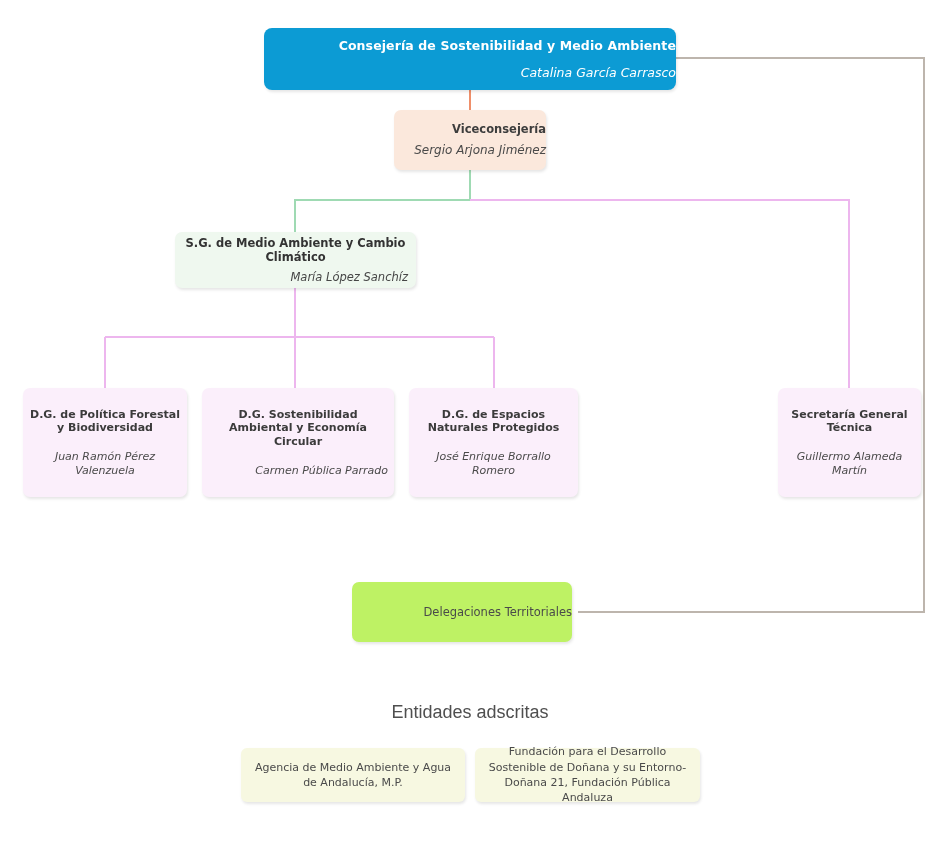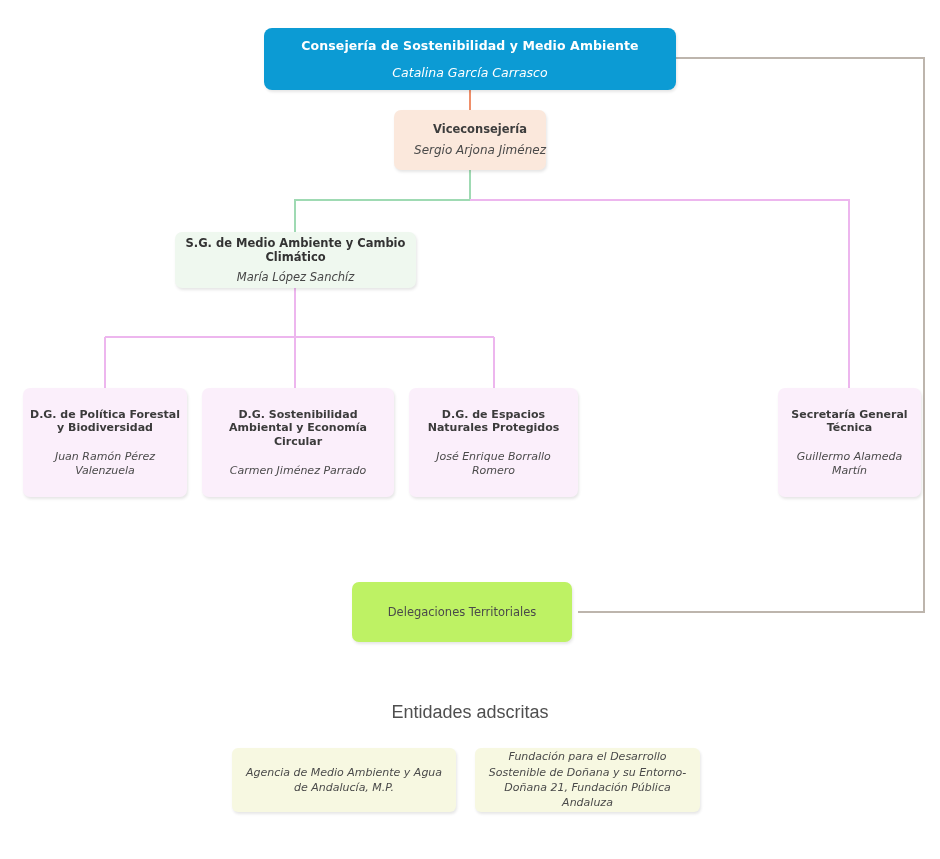--- a/index.html
+++ b/index.html
@@ -26,21 +26,21 @@
     width: 940px;
     height: 859px;
     pointer-events: none;
   }
   .node {
     position: absolute;
     box-sizing: border-box;
     border-radius: 7px;
     display: flex;
     flex-direction: column;
-    align-items: center;
+    align-items: flex-end;
     justify-content: center;
     text-align: center;
     box-shadow: 1px 2px 3px rgba(0,0,0,0.10);
   }
   .node .title {
     font-weight: bold;
     line-height: 1.25;
   }
   .node .person {
     font-style: italic;
@@ -107,29 +107,28 @@
   
   #entidades-heading {
     position: absolute;
     left: 0; top: 702px; width: 940px;
     text-align: center;
     font-size: 18px;
     color: #4f4f4f;
     font-family: "Liberation Sans", sans-serif;
   }
   .entity {
-    top: 748px; height: 64px;
+    top: 748px; height: 54px;
     background: #f7f8e1;
     color: #4a4a4a;
     border-radius: 6px;
     padding: 0 8px;
-    font-style: italic;
   }
   .entity .plain { font-size: 11px; line-height: 1.4; }
-  #node-entity-agencia   { left: 232px; width: 224px; }
+  #node-entity-agencia   { left: 241px; width: 224px; }
   #node-entity-fundacion { left: 475px; width: 225px; }
 </style>
 </head>
 <body>
 
 <div id="chart-root">
 
   <svg id="connector-layer" viewBox="0 0 940 859" width="940" height="859" xmlns="http://www.w3.org/2000/svg">
 
     <path d="M470 90 L470 110" stroke="#ef8f6a" stroke-width="2" fill="none"></path>
@@ -162,21 +161,21 @@
     <span class="person">Juan Ramón Pérez Valenzuela</span>
   </div>
 
   <div class="node" id="node-sg">
     <span class="title">S.G. de Medio Ambiente y Cambio Climático</span>
     <span class="person">María López Sanchíz</span>
   </div>
 
   <div class="node dg" id="node-dg-sostenibilidad">
     <span class="title">D.G. Sostenibilidad Ambiental y Economía Circular</span>
-    <span class="person">Carmen Jiménez Parrado</span>
+    <span class="person">Carmen Pública Parrado</span>
   </div>
 
   <div class="node dg" id="node-dg-espacios">
     <span class="title">D.G. de Espacios Naturales Protegidos</span>
     <span class="person">José Enrique Borrallo Romero</span>
   </div>
 
   <div class="node dg" id="node-sgt">
     <span class="title">Secretaría General Técnica</span>
     <span class="person">Guillermo Alameda Martín</span>

